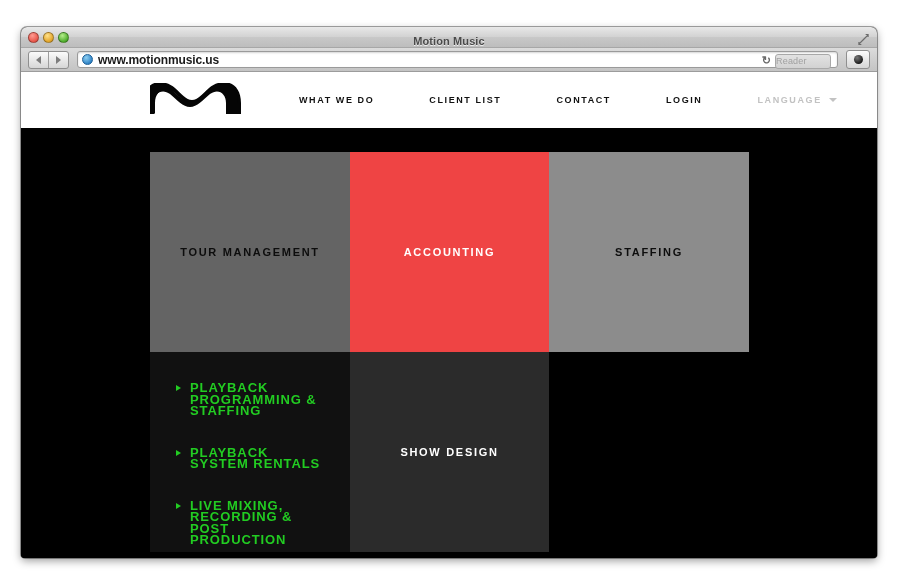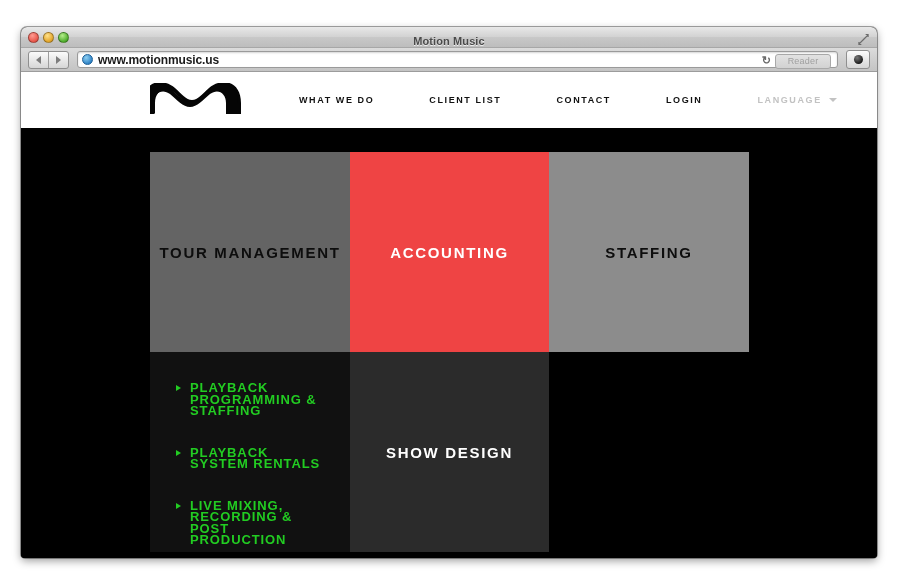--- a/index.html
+++ b/index.html
@@ -159,21 +159,21 @@
     position: absolute;
     right: 6px;
     top: 2px;
     width: 54px;
     height: 13px;
     border: 1px solid #a8a8a8;
     border-radius: 3px;
     background: linear-gradient(to bottom, #e2e2e2, #d2d2d2);
     color: #a0a0a0;
     font-size: 9px;
-    text-align: center;
+    text-align: left;
     line-height: 13px;
     letter-spacing: 0.2px;
     margin-left: 32px;
   }
   .tool-right-btn {
     flex: 0 0 auto;
     width: 22px;
     height: 17px;
     border: 1px solid #8f8f8f;
     border-radius: 3px;
@@ -264,21 +264,21 @@
     grid-template-rows: 200px 200px;
   }
   .tile {
     position: relative;
     display: flex;
     align-items: center;
     justify-content: center;
     box-sizing: border-box;
   }
   .tile-label {
-    font-size: 15px;
+    font-size: 11px;
     font-weight: bold;
     letter-spacing: 1.7px;
     text-transform: uppercase;
     white-space: nowrap;
     text-align: center;
   }
 
   .tile-list {
     display: block;
     align-items: stretch;

